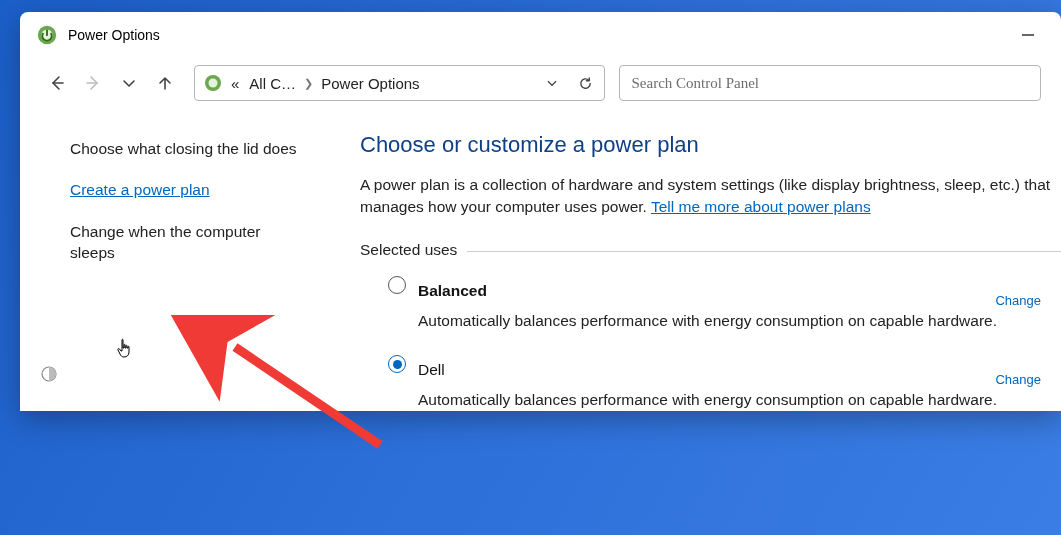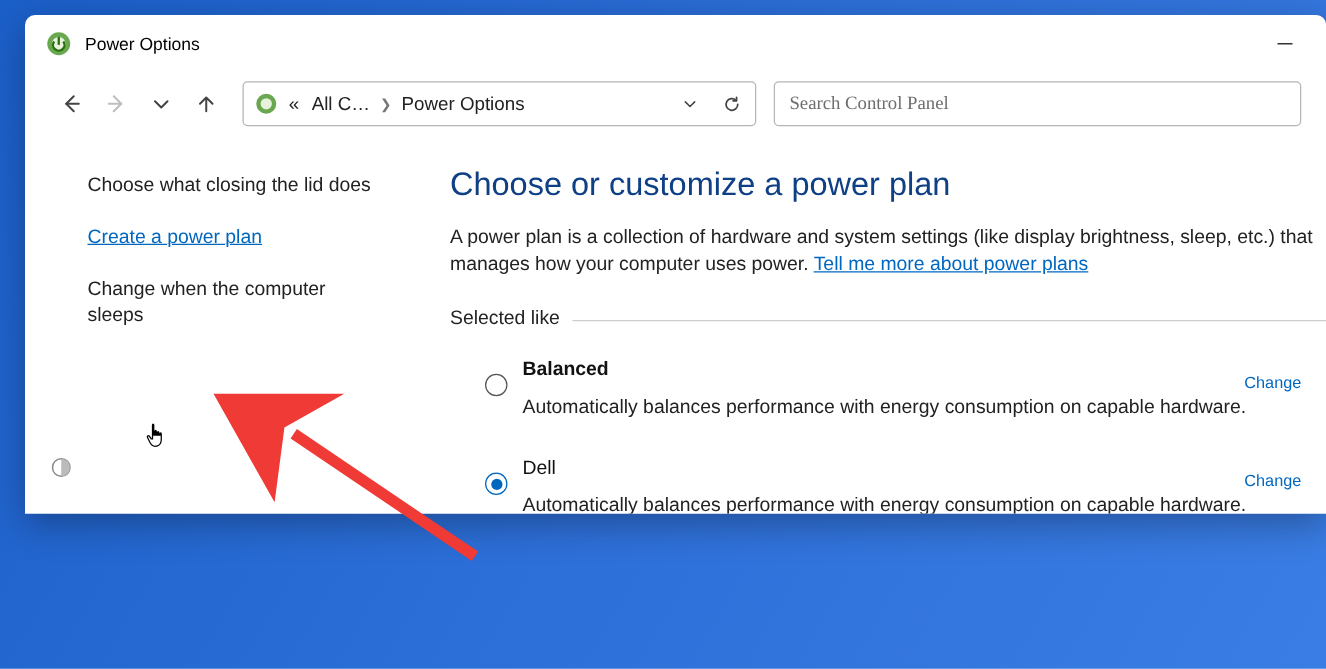--- a/index.html
+++ b/index.html
@@ -115,21 +115,21 @@
       width: 18px; height: 18px;
     }
     .main {
       flex: 1;
       padding: 24px 0 0 30px;
       overflow: hidden;
     }
     .main h1 {
       color: #0f3f85;
       font-weight: 400;
-      font-size: 26px;
+      font-size: 22px;
       margin-bottom: 16px;
     }
     .main .desc {
       font-size: 15.5px;
       color: #222;
       line-height: 1.4;
       margin-bottom: 24px;
     }
     .main .desc a { color: #0067c0; text-decoration: underline; }
     .fieldset-label {
@@ -137,21 +137,21 @@
       color: #222;
       position: relative;
       display: flex;
       align-items: center;
       gap: 10px;
       margin-bottom: 14px;
     }
     .fieldset-label .line { flex:1; height:1px; background:#ccc; margin-top:2px;}
     .plan {
       display: flex;
-      align-items: center;
+      align-items: flex-start;
       padding-left: 28px;
       margin-bottom: 22px;
     }
     .plan .radio {
       width: 18px; height: 18px;
       border: 1.5px solid #555;
       border-radius: 50%;
       margin-top: 3px;
       margin-right: 12px;
       flex-shrink: 0;
@@ -275,21 +275,21 @@
       </span>
     </div>
 
     <div class="main">
       <h1>Choose or customize a power plan</h1>
       <p class="desc">
         <span>A power plan is a collection of hardware and system settings (like display brightness, sleep, etc.) that manages how your computer uses power. </span><a href="#">Tell me more about power plans</a>
       </p>
 
       <div class="fieldset-label">
-        <span>Selected like</span>
+        <span>Selected uses</span>
         <span class="line"></span>
       </div>
 
       <div class="plan">
         <div class="radio"></div>
         <div class="plan-body">
           <div class="plan-head">
             <span class="plan-name bold">Balanced</span>
             <span class="flex"></span>
             <span class="change-link">Change</span>

